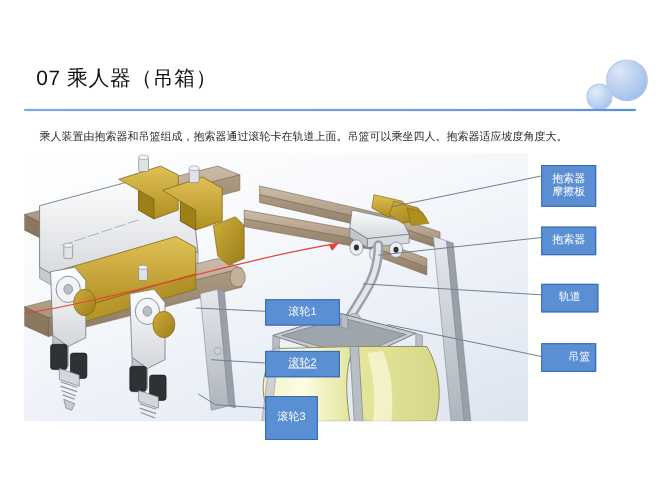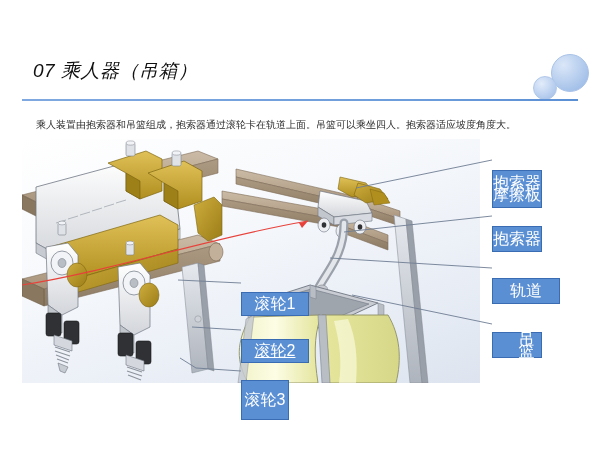--- a/index.html
+++ b/index.html
@@ -44,21 +44,20 @@
   }
 
   
   #title {
     position: absolute;
     left: 33px; top: 58px;
     font-size: 19px;
     color: #111111;
     letter-spacing: 0.5px;
     white-space: nowrap;
-    font-style: italic;
   }
 
   
   #divider {
     position: absolute;
     left: 22px; top: 99px;
     width: 556px; height: 2px;
     background: linear-gradient(90deg, #7fa8e0 0%, #6d9ddb 70%, #5b8fd4 100%);
   }
 
@@ -82,36 +81,35 @@
     overflow: hidden;
   }
   #illustration svg { display: block; }
 
   
   .label-box {
     position: absolute;
     background: #5b8fd4;
     border: 1px solid #3a6cb4;
     color: #ffffff;
-    font-size: 16px;
+    font-size: 10px;
     line-height: 12px;
     text-align: center;
     display: flex;
     align-items: center;
     justify-content: center;
     box-sizing: border-box;
     box-shadow: 0 0 0 0 rgba(0,0,0,0);
-    margin-top: 20px;
   }
   .label-box .lbl-line { display: block; }
 
   
   #lab-friction { left: 492px; top: 150px; width: 50px; height: 38px; }
   #lab-gripper  { left: 492px; top: 206px; width: 50px; height: 26px; }
-  #lab-track    { left: 492px; top: 258px; width: 68px; height: 26px; }
+  #lab-track    { left: 492px; top: 258px; width: 52px; height: 26px; }
   #lab-cabin    { left: 492px; top: 312px; width: 50px; height: 26px; padding-left: 19px; }
 
   
   #lab-roller1 { left: 241px; top: 272px; width: 68px; height: 24px; }
   #lab-roller2 { left: 241px; top: 319px; width: 68px; height: 24px; text-decoration: underline; }
   #lab-roller3 { left: 241px; top: 360px; width: 48px; height: 40px; }
 
   
   #leaders {
     position: absolute;

